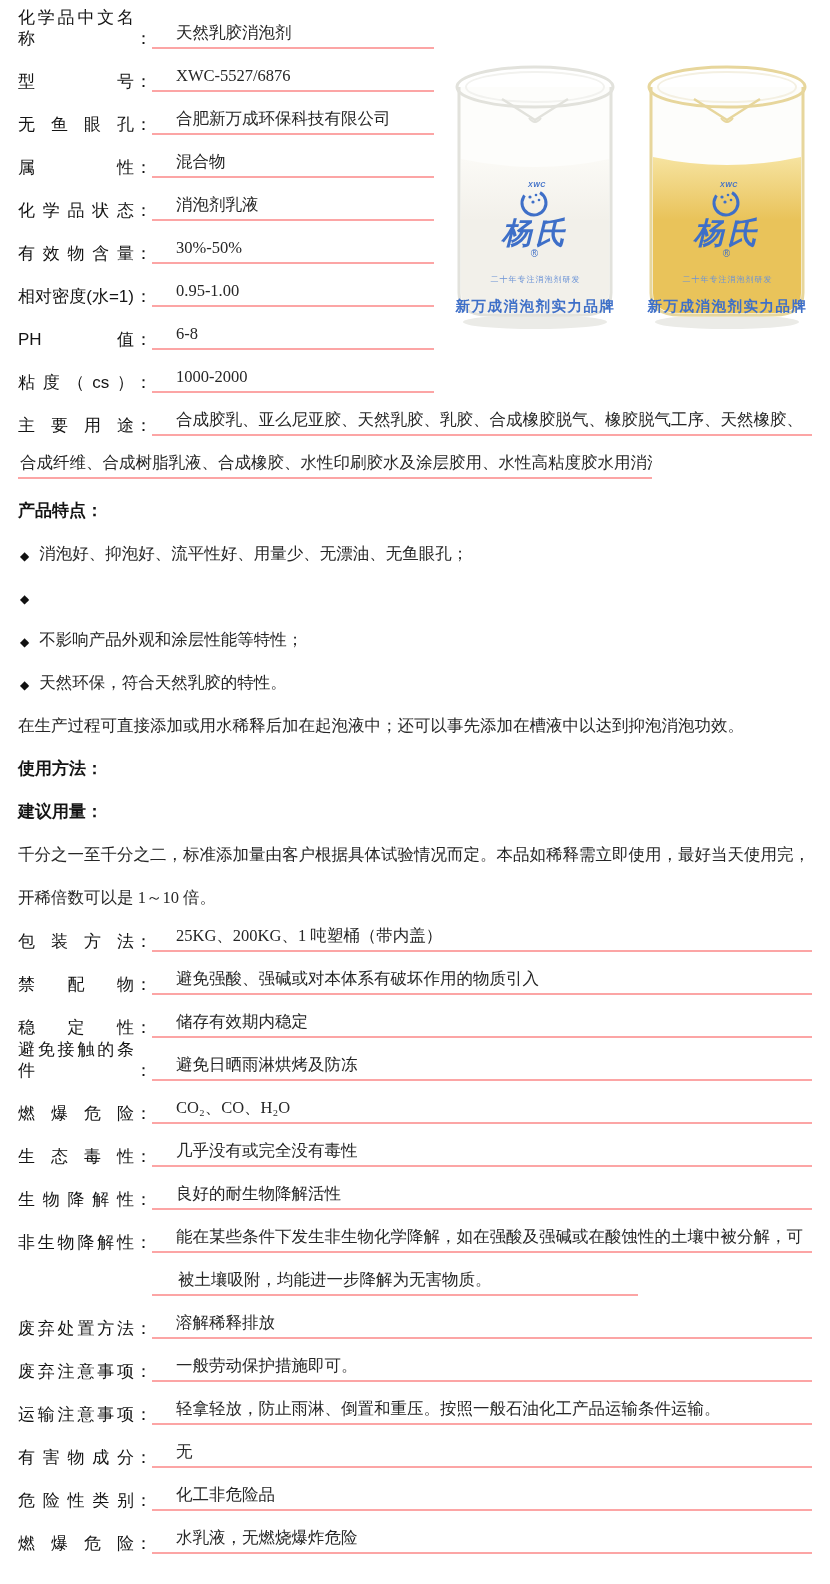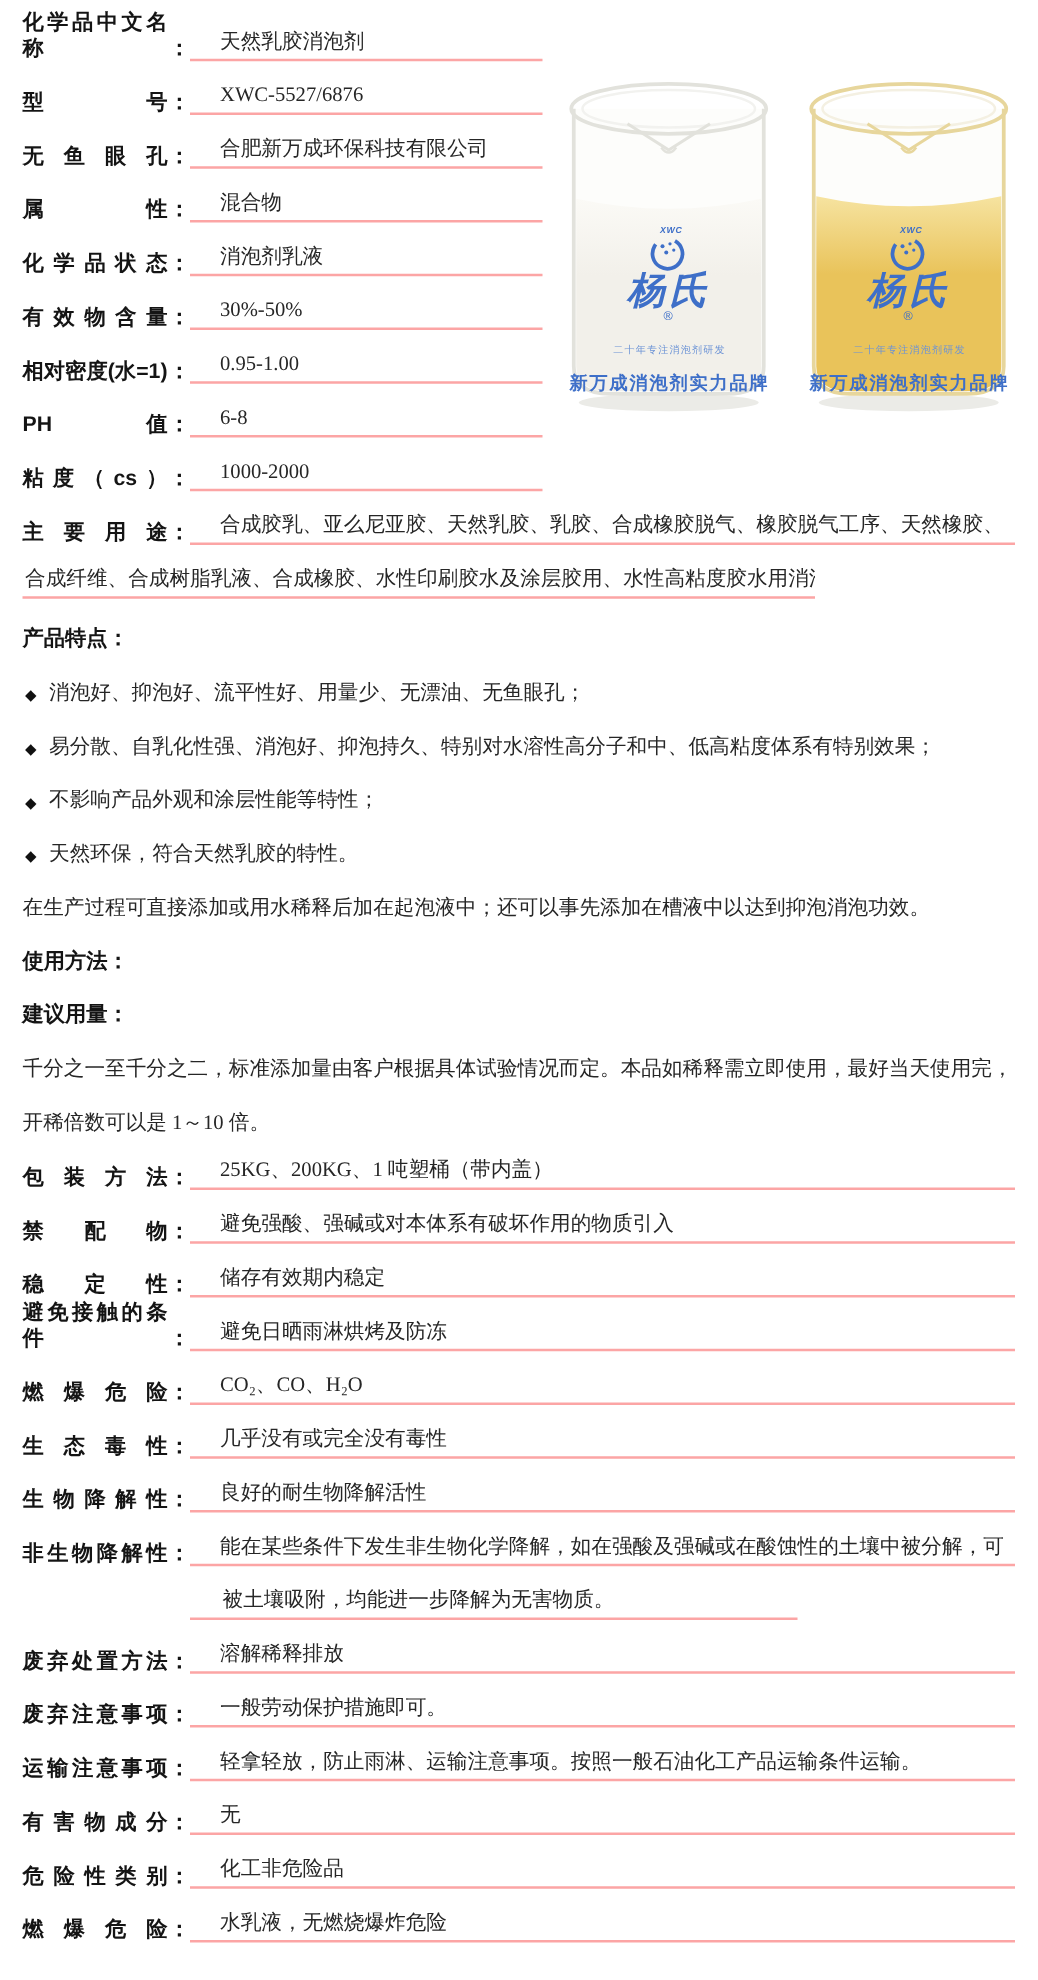--- a/index.html
+++ b/index.html
@@ -3,21 +3,21 @@
 <meta charset="utf-8">
 <style>
   html,body{margin:0;padding:0;}
   body{
     width:830px;height:1584px;background:#ffffff;position:relative;
     font-family:"Liberation Sans",sans-serif;color:#1b1b1b;overflow:hidden;
   }
   .doc{padding:6px 18px 0 18px;}
   .row{display:flex;align-items:flex-end;height:43px;box-sizing:border-box;}
   .lab{display:flex;align-items:flex-end;width:134px;flex:0 0 auto;
-       font-weight:bold;font-size:17px;color:#141414;line-height:1.2;}
+       font-weight:normal;font-size:17px;color:#141414;line-height:1.2;}
   .lab-t{flex:1 1 auto;text-align:justify;text-align-last:justify;}
   .colon{margin-left:1px;}
   .val{font-family:"Liberation Serif",serif;font-size:16.5px;color:#262626;
        border-bottom:2px solid #fca5a5;padding:0 0 3px 24px;line-height:1.25;
        white-space:nowrap;overflow:hidden;}
   .val.half{width:258px;flex:0 0 auto;}
   .val.full{flex:1 1 auto;}
   .val.cont-left{width:632px;flex:0 0 auto;padding-left:2px;}
   .spacer{width:134px;flex:0 0 auto;}
   .val.cont-mid{width:460px;flex:0 0 auto;padding-left:26px;}
@@ -123,21 +123,20 @@
 
   <div class="row head">
     <span>产品特点：</span>
   </div>
   <div class="row bul">
     <span class="diamond">◆</span>
     <span class="btext">消泡好、抑泡好、流平性好、用量少、无漂油、无鱼眼孔；</span>
   </div>
   <div class="row bul">
     <span class="diamond">◆</span>
-    <span class="btext">易分散、自乳化性强、消泡好、抑泡持久、特别对水溶性高分子和中、低高粘度体系有特别效果；</span>
   </div>
   <div class="row bul">
     <span class="diamond">◆</span>
     <span class="btext">不影响产品外观和涂层性能等特性；</span>
   </div>
   <div class="row bul">
     <span class="diamond">◆</span>
     <span class="btext">天然环保，符合天然乳胶的特性。</span>
   </div>
 
@@ -232,21 +231,21 @@
         <span class="lab-t">废弃注意事项</span>
         <span class="colon">：</span>
       </span>
     <span class="val full">一般劳动保护措施即可。</span>
   </div>
   <div class="row">
     <span class="lab">
         <span class="lab-t">运输注意事项</span>
         <span class="colon">：</span>
       </span>
-    <span class="val full">轻拿轻放，防止雨淋、运输注意事项。按照一般石油化工产品运输条件运输。</span>
+    <span class="val full">轻拿轻放，防止雨淋、倒置和重压。按照一般石油化工产品运输条件运输。</span>
   </div>
   <div class="row">
     <span class="lab">
         <span class="lab-t">有害物成分</span>
         <span class="colon">：</span>
       </span>
     <span class="val full">无</span>
   </div>
   <div class="row">
     <span class="lab">

